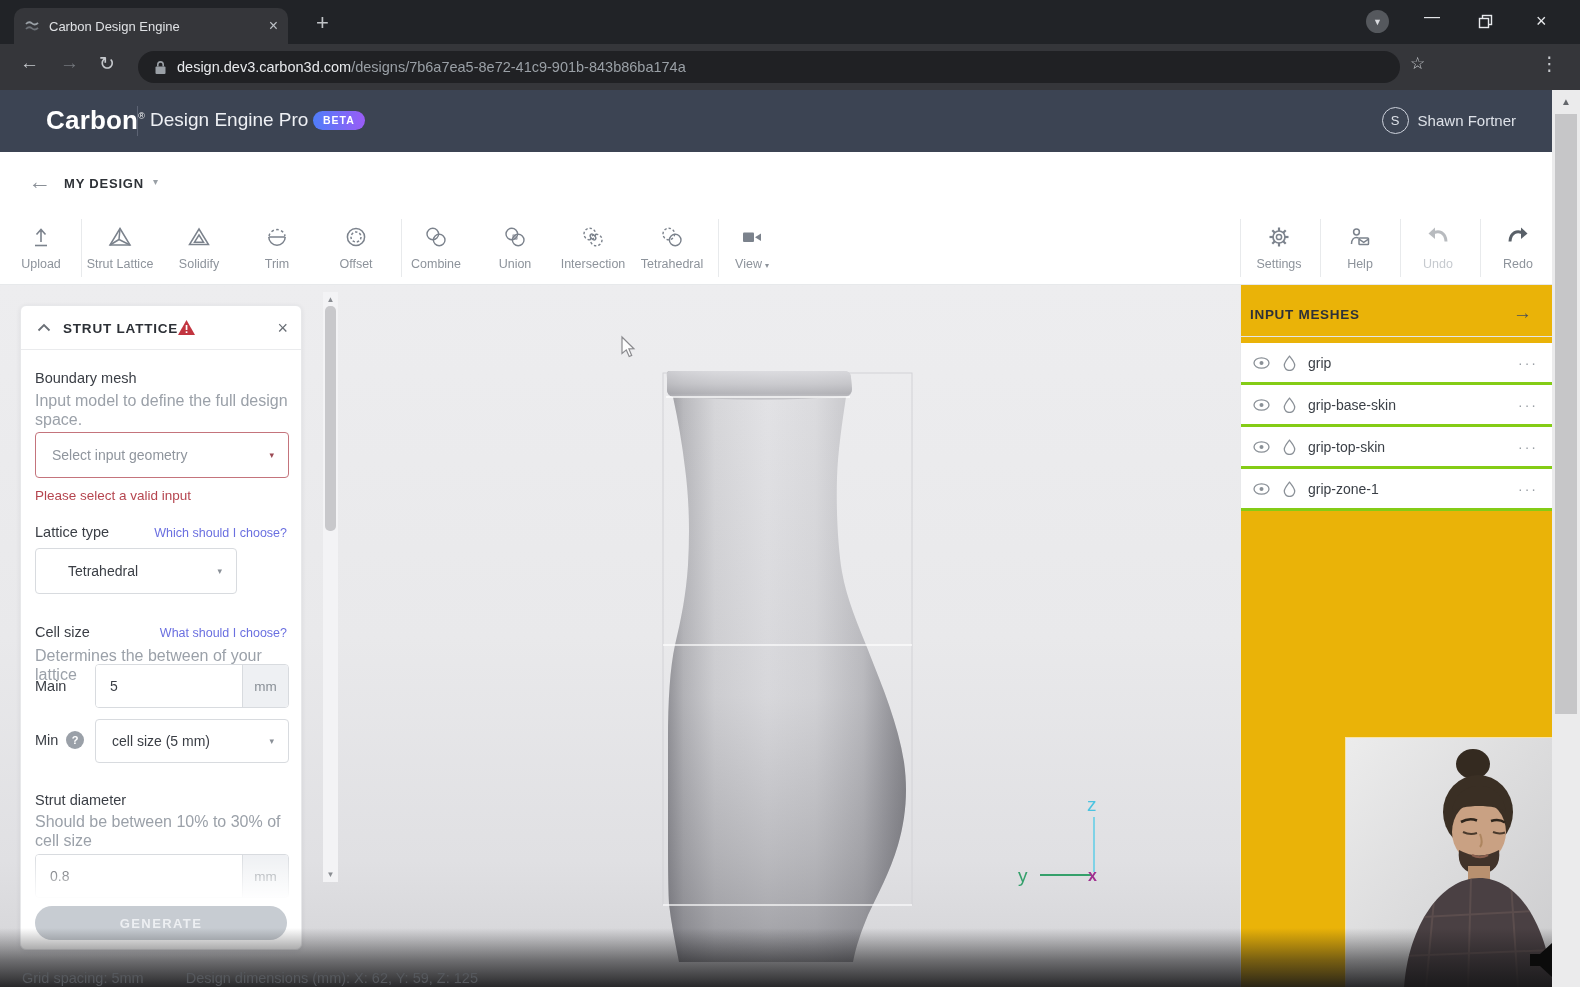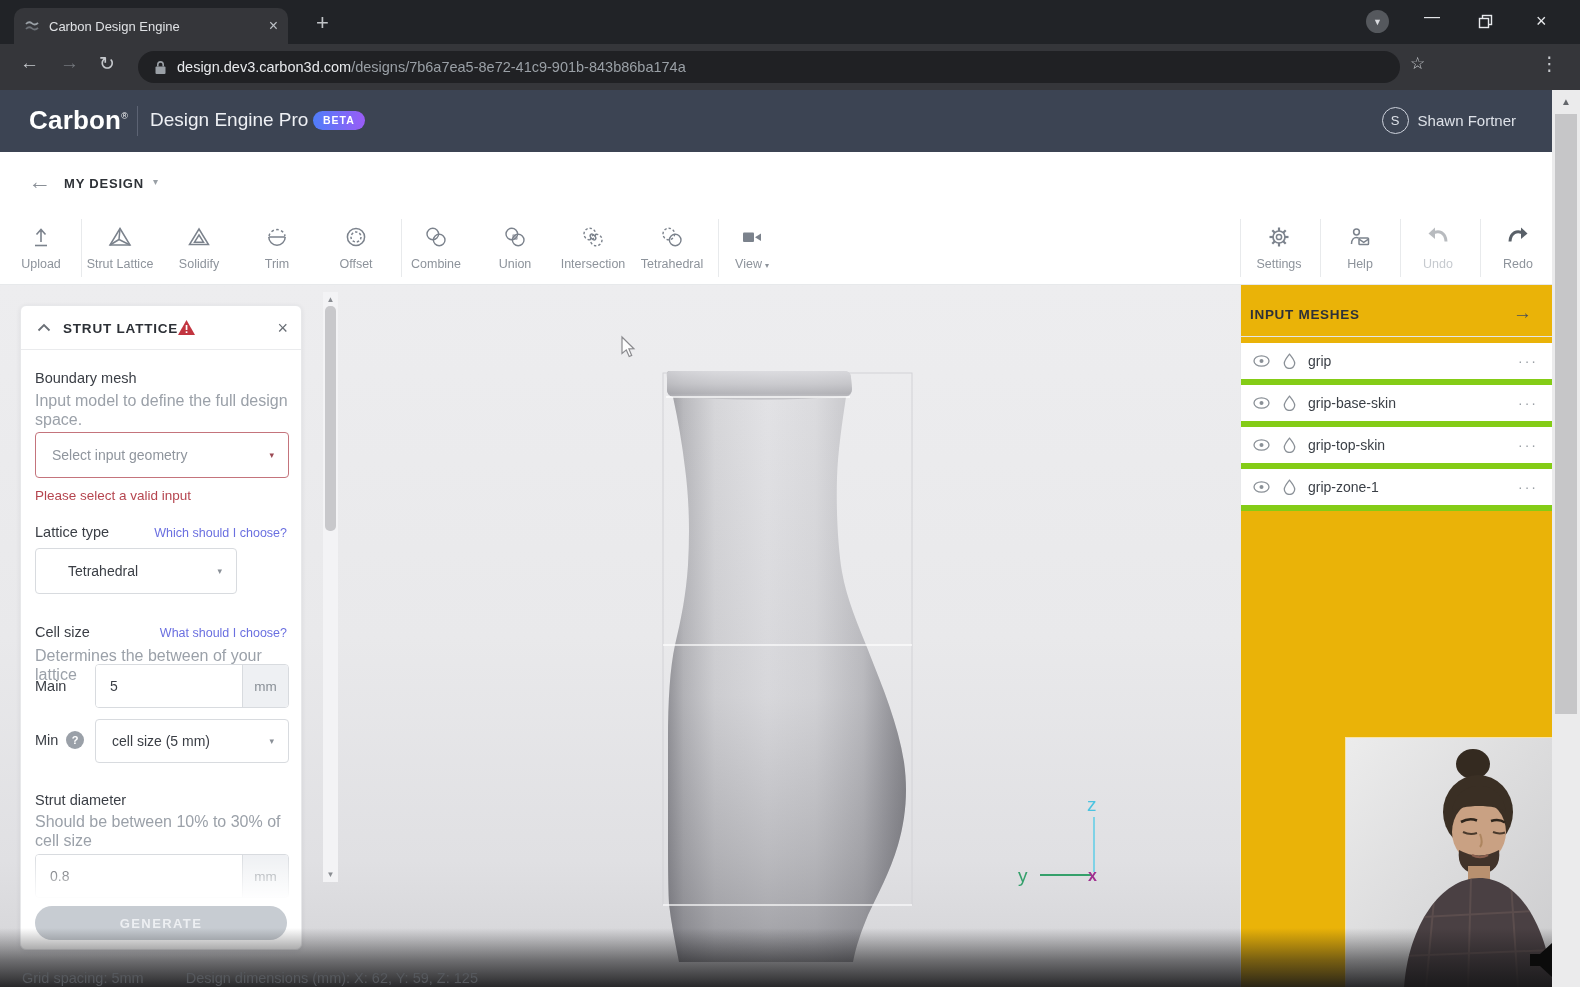--- a/index.html
+++ b/index.html
@@ -22,21 +22,21 @@
   .navbtn { top:52px; font-size:19px; color:#c6c9cd; }
   .omnibox { left:138px; top:51px; width:1262px; height:32px; background:#202124; border-radius:16px;
     display:flex; align-items:center; padding:0 16px; }
   .url-domain { color:#e8eaed; font-size:14.5px; margin-left:10px; }
   .url-path { color:#9aa0a6; font-size:14.5px; }
   .avatar-browser { left:1490px; top:51px; width:30px; height:30px; border-radius:50%;
     background:radial-gradient(circle at 50% 35%, #8d9fd1 0 100%); overflow:hidden; }
 
   
   .app-header { left:0; top:90px; width:1552px; height:62px; background:#3c4453; color:#fff; }
-  .brand { left:29px; top:15px; font-size:26px; font-weight:700; letter-spacing:.2px; }
+  .brand { left:46px; top:15px; font-size:26px; font-weight:700; letter-spacing:.2px; }
   .brand sup { font-size:9px; font-weight:400; }
   .brand-divider { left:137px; top:16px; width:1px; height:30px; background:#5c6373; }
   .product { left:150px; top:19px; font-size:19px; font-weight:400; color:#eef0f4; }
   .beta { left:313px; top:21px; padding:3px 10px 4px; border-radius:10px; font-size:10.5px; font-weight:700;
     letter-spacing:1px; background:linear-gradient(90deg,#4f7df9,#9a5cf6); color:#fff; }
   .user { right:36px; top:17px; display:flex; align-items:center; gap:9px; color:#dde1e8; font-size:15px; }
   .user-circle { width:27px; height:27px; border-radius:50%; border:1.5px solid #cdd2dc; display:flex;
     align-items:center; justify-content:center; font-size:13px; }
 
   
@@ -93,21 +93,21 @@
   .sb-arrow { position:absolute; left:0; width:15px; text-align:center; font-size:8px; color:#8a8d92; }
   .page-sb { left:1552px; top:90px; width:28px; height:897px; background:#ebebec; z-index:60; }
   .page-sb .thumb { position:absolute; left:3px; top:24px; width:22px; height:600px; background:#c6c6c8; }
   .page-sb .sb-arrow { width:28px; font-size:10px; color:#63666b; top:6px; }
 
   
   .sidebar { left:1240px; top:285px; width:312px; height:702px; background:#eab308; border-left:1px solid #e8e9eb; }
   .sb-head { position:absolute; left:0; top:7px; width:100%; height:45px; border-bottom:1px solid #e4e6e9; }
   .sb-title { left:9px; top:15px; font-size:13.5px; font-weight:700; letter-spacing:.7px; color:#2d3138; }
   .sb-arrow-r { right:20px; top:10px; font-size:19px; color:#4a5058; }
-  .mesh-row { position:absolute; left:0; width:100%; height:42px; background:#fff; border-bottom:6px solid #84cc16;
+  .mesh-row { position:absolute; left:0; width:100%; height:42px; background:#fff; border-bottom:3px solid #84cc16;
     display:flex; align-items:center; padding:0 14px 0 12px; }
   .mesh-name { font-size:14px; color:#3a3f46; margin-left:12px; flex:1; }
   .mesh-more { color:#9aa0a6; font-size:14px; letter-spacing:2px; }
 
   
   .webcam { left:1345px; top:737px; width:207px; height:250px; z-index:30;
     border-top:1px solid rgba(255,255,255,.65); border-left:1px solid rgba(255,255,255,.65); }
 
   
   .bottom-fade { left:0; top:928px; width:1580px; height:59px; z-index:40; pointer-events:none;

